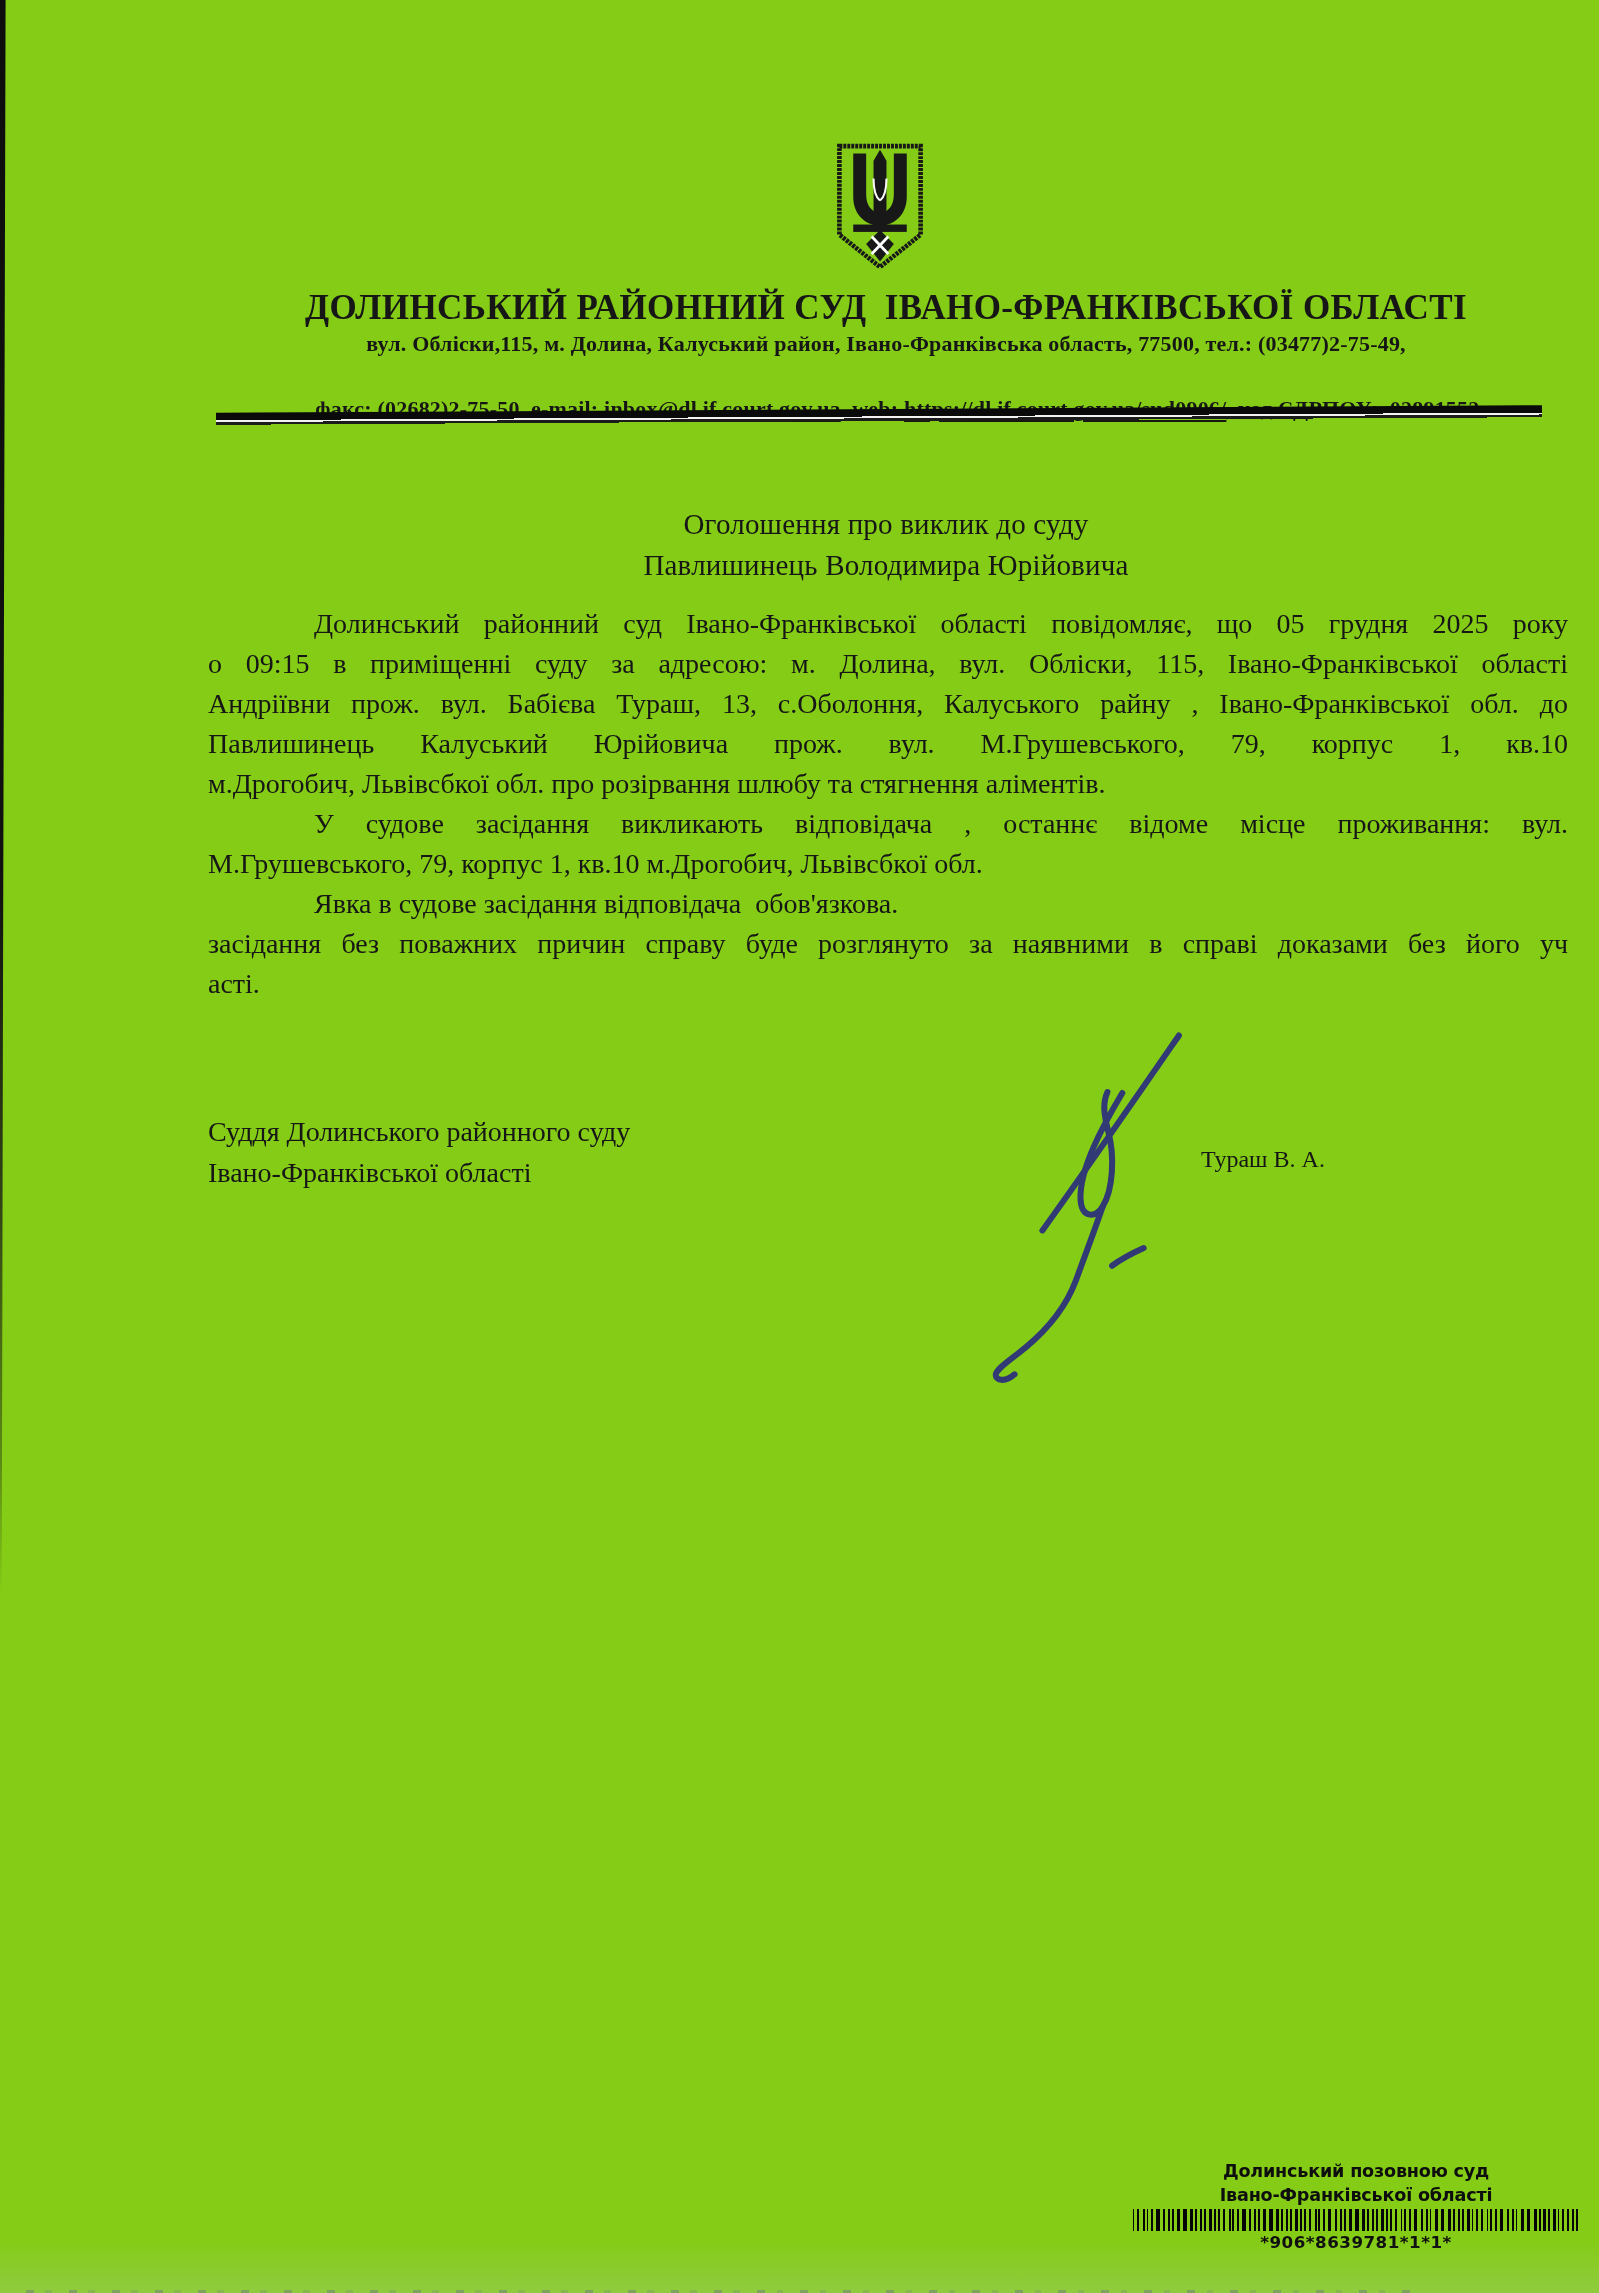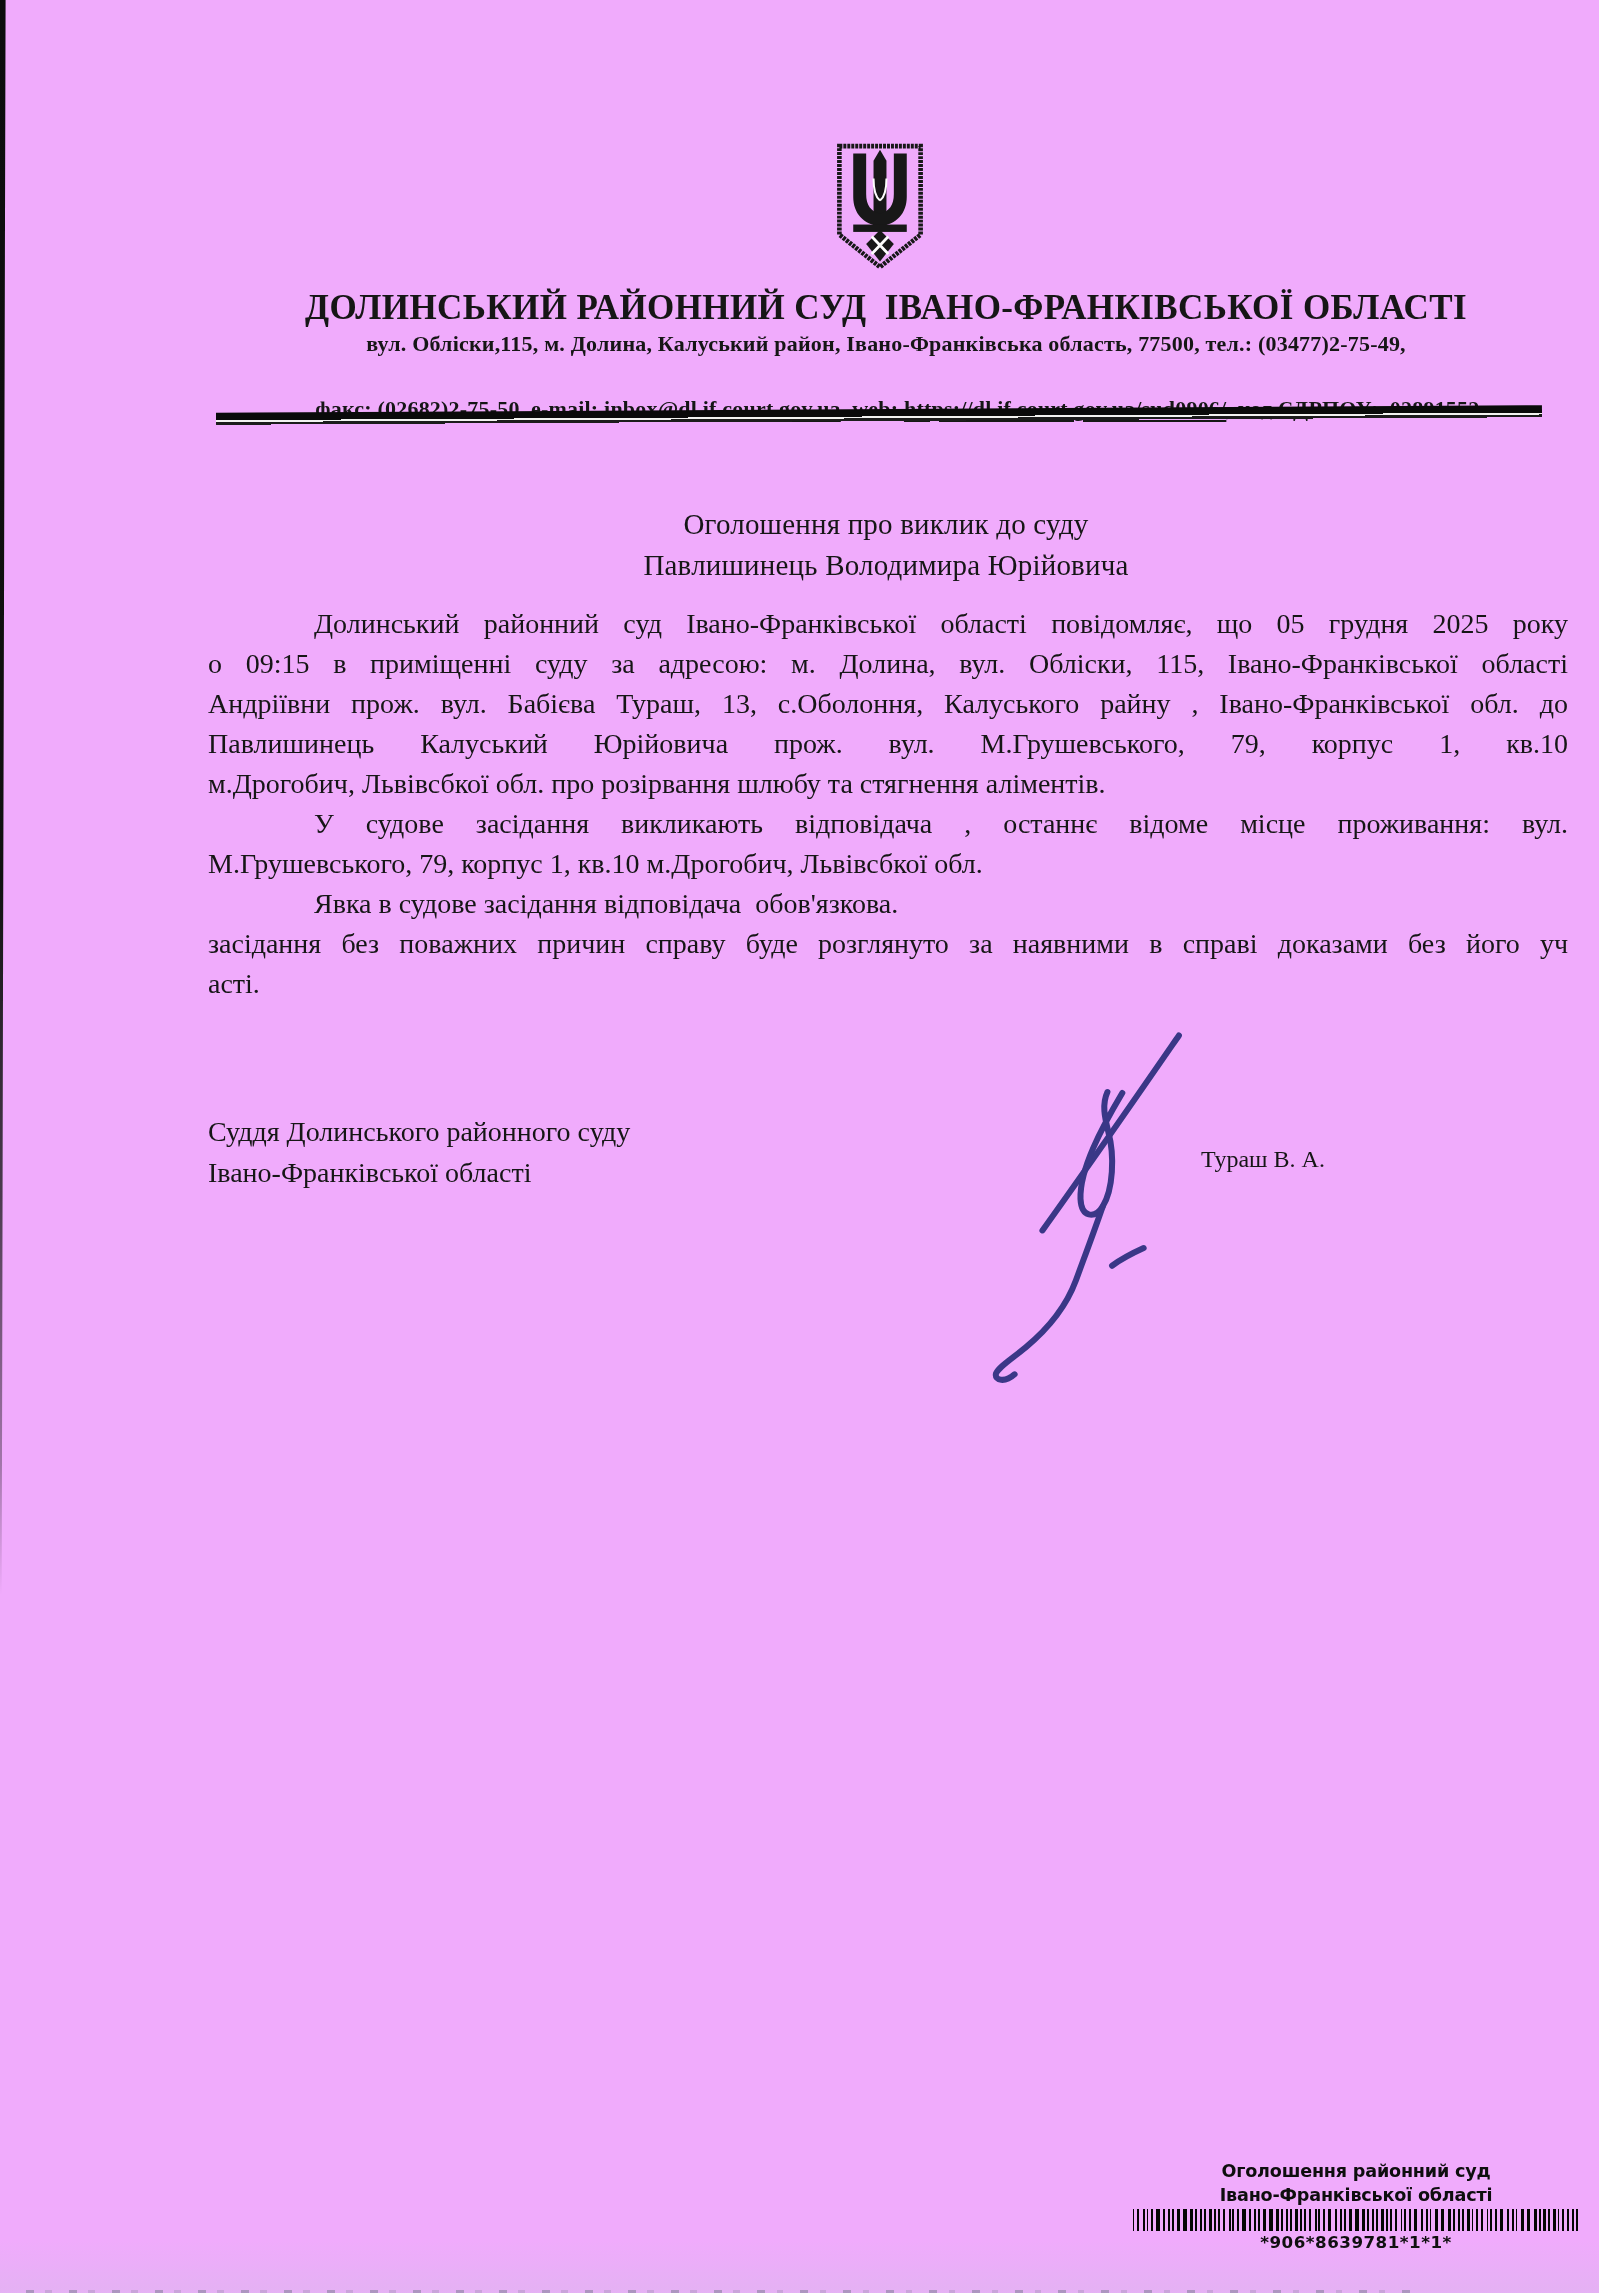--- a/index.html
+++ b/index.html
@@ -1,18 +1,18 @@
 <!DOCTYPE html>
 <html style="font-size:15px"><head>
 <meta charset="utf-8">
 <style>
   html,body { margin:0; padding:0; background:#e8e8e8; }
   .page {
     position:relative; width:1599px; height:2294px; margin:0 auto;
-    background:#f0abfc; overflow:hidden;
+    background:#84cc16; overflow:hidden;
     font-family:"Liberation Serif","DejaVu Serif",serif; color:#161616;
   }
   
   .edge-strip {
     position:absolute; left:0; top:0; width:5.6px; height:1595px;
     background:linear-gradient(to bottom,#0d0d0d 0%,#111 55%,rgba(20,20,20,.75) 75%,rgba(20,20,20,.35) 92%,rgba(20,20,20,0) 100%);
     clip-path:polygon(0 0,100% 0,55% 60%,40% 85%,30% 100%,0 100%);
   }
   .bottom-band {
     position:absolute; left:0; bottom:0; width:100%; height:54px;
@@ -118,21 +118,21 @@
       <path d="M253 36 C235 62 162 168 106 246"></path>
       <path d="M192 98 C170 135 146 180 147 212 C148 232 162 234 171 220 C182 202 184 166 177 140 C173 124 170 110 176 97"></path>
       <path d="M171 220 C160 252 150 278 142 300 C132 327 112 352 88 372 C72 385 59 393 56 400 C54 408 66 410 76 401"></path>
       <path d="M181 284 C192 276 204 270 215 265"></path>
     </g>
   </svg>
 
   <div class="judge-name">Тураш В. А.</div>
 
   <div class="stamp">
-    <div class="stamp-line">Оголошення районний суд</div>
+    <div class="stamp-line">Долинський позовною суд</div>
     <div class="stamp-line">Івано-Франківської області</div>
     <div class="barcode"><i style="width:1.9px;margin-right:2.8px"></i><i style="width:1.9px;margin-right:3.7px"></i><i style="width:1.9px;margin-right:1.9px"></i><i style="width:1.9px;margin-right:2.8px"></i><i style="width:1.9px;margin-right:2.8px"></i><i style="width:3.7px;margin-right:3.7px"></i><i style="width:1.9px;margin-right:2.8px"></i><i style="width:1.9px;margin-right:1.9px"></i><i style="width:1.9px;margin-right:3.7px"></i><i style="width:2.8px;margin-right:2.8px"></i><i style="width:3.7px;margin-right:3.7px"></i><i style="width:2.8px;margin-right:1.9px"></i><i style="width:1.9px;margin-right:2.8px"></i><i style="width:2.8px;margin-right:1.9px"></i><i style="width:1.9px;margin-right:2.8px"></i><i style="width:2.8px;margin-right:1.9px"></i><i style="width:1.9px;margin-right:2.8px"></i><i style="width:1.9px;margin-right:2.8px"></i><i style="width:1.9px;margin-right:3.7px"></i><i style="width:1.9px;margin-right:1.9px"></i><i style="width:1.9px;margin-right:2.8px"></i><i style="width:1.9px;margin-right:2.8px"></i><i style="width:3.7px;margin-right:3.7px"></i><i style="width:1.9px;margin-right:2.8px"></i><i style="width:1.9px;margin-right:1.9px"></i><i style="width:1.9px;margin-right:3.7px"></i><i style="width:2.8px;margin-right:2.8px"></i><i style="width:3.7px;margin-right:3.7px"></i><i style="width:2.8px;margin-right:1.9px"></i><i style="width:1.9px;margin-right:2.8px"></i><i style="width:2.8px;margin-right:1.9px"></i><i style="width:1.9px;margin-right:2.8px"></i><i style="width:2.8px;margin-right:1.9px"></i><i style="width:1.9px;margin-right:2.8px"></i><i style="width:1.9px;margin-right:2.8px"></i><i style="width:1.9px;margin-right:3.7px"></i><i style="width:1.9px;margin-right:1.9px"></i><i style="width:1.9px;margin-right:2.8px"></i><i style="width:1.9px;margin-right:2.8px"></i><i style="width:3.7px;margin-right:3.7px"></i><i style="width:1.9px;margin-right:2.8px"></i><i style="width:1.9px;margin-right:1.9px"></i><i style="width:1.9px;margin-right:3.7px"></i><i style="width:2.8px;margin-right:2.8px"></i><i style="width:3.7px;margin-right:3.7px"></i><i style="width:2.8px;margin-right:1.9px"></i><i style="width:1.9px;margin-right:2.8px"></i><i style="width:2.8px;margin-right:1.9px"></i><i style="width:1.9px;margin-right:2.8px"></i><i style="width:2.8px;margin-right:1.9px"></i><i style="width:1.9px;margin-right:2.8px"></i><i style="width:1.9px;margin-right:2.8px"></i><i style="width:1.9px;margin-right:3.7px"></i><i style="width:1.9px;margin-right:1.9px"></i><i style="width:1.9px;margin-right:2.8px"></i><i style="width:1.9px;margin-right:2.8px"></i><i style="width:3.7px;margin-right:3.7px"></i><i style="width:1.9px;margin-right:2.8px"></i><i style="width:1.9px;margin-right:1.9px"></i><i style="width:1.9px;margin-right:3.7px"></i><i style="width:2.8px;margin-right:2.8px"></i><i style="width:3.7px;margin-right:3.7px"></i><i style="width:2.8px;margin-right:1.9px"></i><i style="width:1.9px;margin-right:2.8px"></i><i style="width:2.8px;margin-right:1.9px"></i><i style="width:1.9px;margin-right:2.8px"></i><i style="width:2.8px;margin-right:1.9px"></i><i style="width:1.9px;margin-right:2.8px"></i><i style="width:1.9px;margin-right:2.8px"></i><i style="width:1.9px;margin-right:3.7px"></i><i style="width:1.9px;margin-right:1.9px"></i><i style="width:1.9px;margin-right:2.8px"></i><i style="width:1.9px;margin-right:2.8px"></i><i style="width:3.7px;margin-right:3.7px"></i><i style="width:1.9px;margin-right:2.8px"></i><i style="width:1.9px;margin-right:1.9px"></i><i style="width:1.9px;margin-right:3.7px"></i><i style="width:2.8px;margin-right:2.8px"></i><i style="width:3.7px;margin-right:3.7px"></i><i style="width:2.8px;margin-right:1.9px"></i><i style="width:1.9px;margin-right:2.8px"></i><i style="width:2.8px;margin-right:1.9px"></i><i style="width:1.9px;margin-right:2.8px"></i><i style="width:2.8px;margin-right:1.9px"></i><i style="width:1.9px;margin-right:2.8px"></i><i style="width:1.9px;margin-right:2.8px"></i><i style="width:1.9px;margin-right:3.7px"></i><i style="width:1.9px;margin-right:1.9px"></i><i style="width:1.9px;margin-right:2.8px"></i></div>
     <div class="barcode-text">*906*8639781*1*1*</div>
   </div>
 
   <div class="bottom-band"></div>
   <div class="bottom-speckle"></div>
 
 </div>
 

